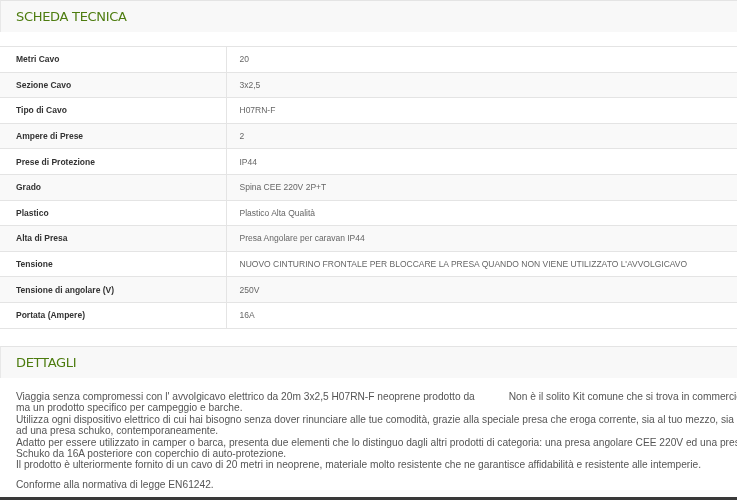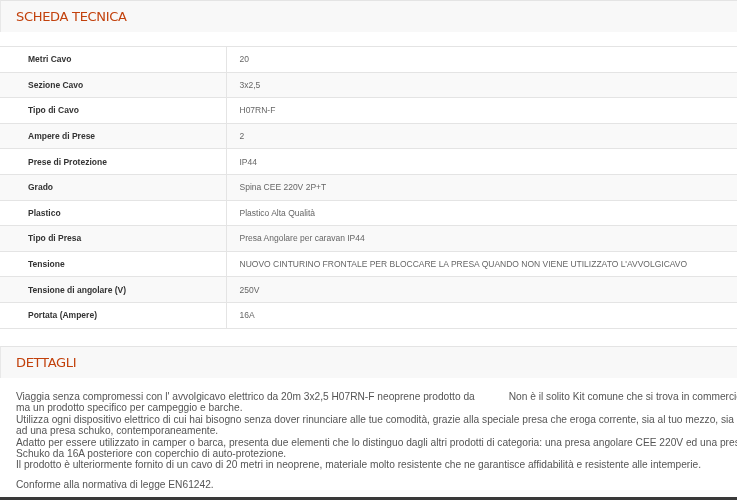--- a/index.html
+++ b/index.html
@@ -22,21 +22,21 @@
     background: #f8f8f8;
     border-top: 1px solid #e4e4e4;
     border-left: 1px solid #e8e8e8;
     box-sizing: border-box;
   }
   .section-header .title {
     position: absolute;
     left: 15px;
     top: 8px;
     font-size: 13px;
-    color: #c2410c;
+    color: #4d7c0f;
     letter-spacing: -0.3px;
     font-family: "DejaVu Sans", sans-serif;
     font-weight: normal;
     text-transform: uppercase;
   }
   #hdr-scheda { top: 0; }
   #hdr-dettagli { top: 346px; }
 
   table.spec {
     position: absolute;
@@ -54,21 +54,21 @@
     border-bottom: 1px solid #e4e4e4;
   }
   table.spec tr:nth-child(even) { background: #f9f9f9; }
   table.spec tr:nth-child(odd) { background: #ffffff; }
   table.spec td {
     padding: 0;
     vertical-align: middle;
   }
   table.spec td.label {
     width: 226px;
-    padding-left: 28px;
+    padding-left: 16px;
     box-sizing: border-box;
     font-weight: bold;
     color: #333333;
     border-right: 1px solid #e4e4e4;
   }
   table.spec td.value {
     padding-left: 13px;
     color: #666666;
   }
 
@@ -124,21 +124,21 @@
     </tr>
     <tr>
       <td class="label">Grado</td>
       <td class="value">Spina CEE 220V 2P+T</td>
     </tr>
     <tr>
       <td class="label">Plastico</td>
       <td class="value">Plastico Alta Qualità</td>
     </tr>
     <tr>
-      <td class="label">Tipo di Presa</td>
+      <td class="label">Alta di Presa</td>
       <td class="value">Presa Angolare per caravan IP44</td>
     </tr>
     <tr>
       <td class="label">Tensione</td>
       <td class="value">NUOVO CINTURINO FRONTALE PER BLOCCARE LA PRESA QUANDO NON VIENE UTILIZZATO L'AVVOLGICAVO</td>
     </tr>
     <tr>
       <td class="label">Tensione di angolare (V)</td>
       <td class="value">250V</td>
     </tr>

